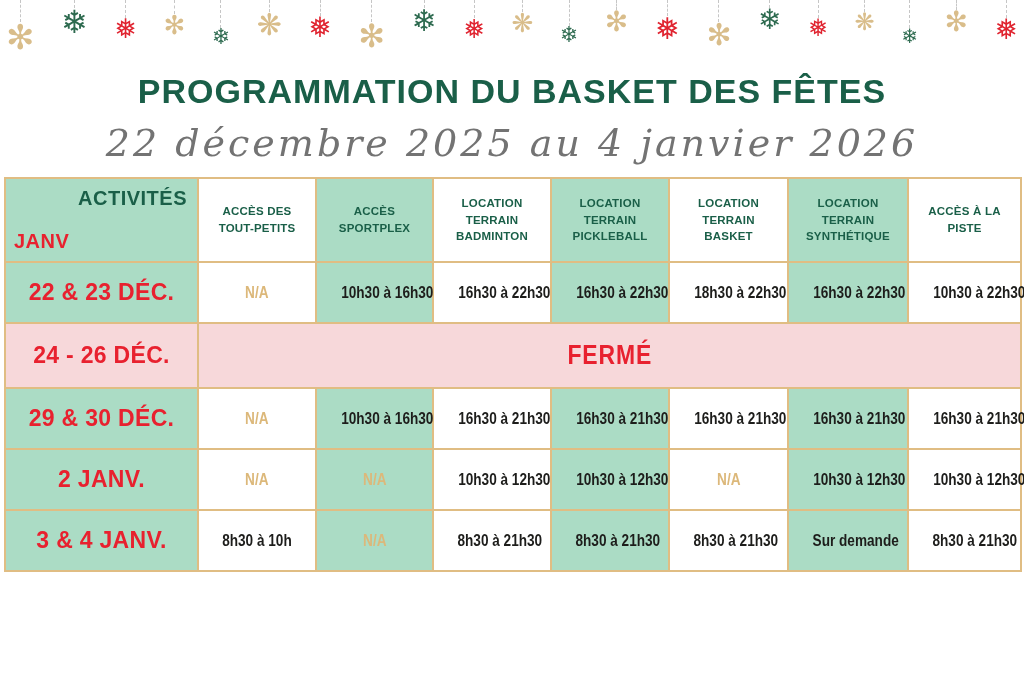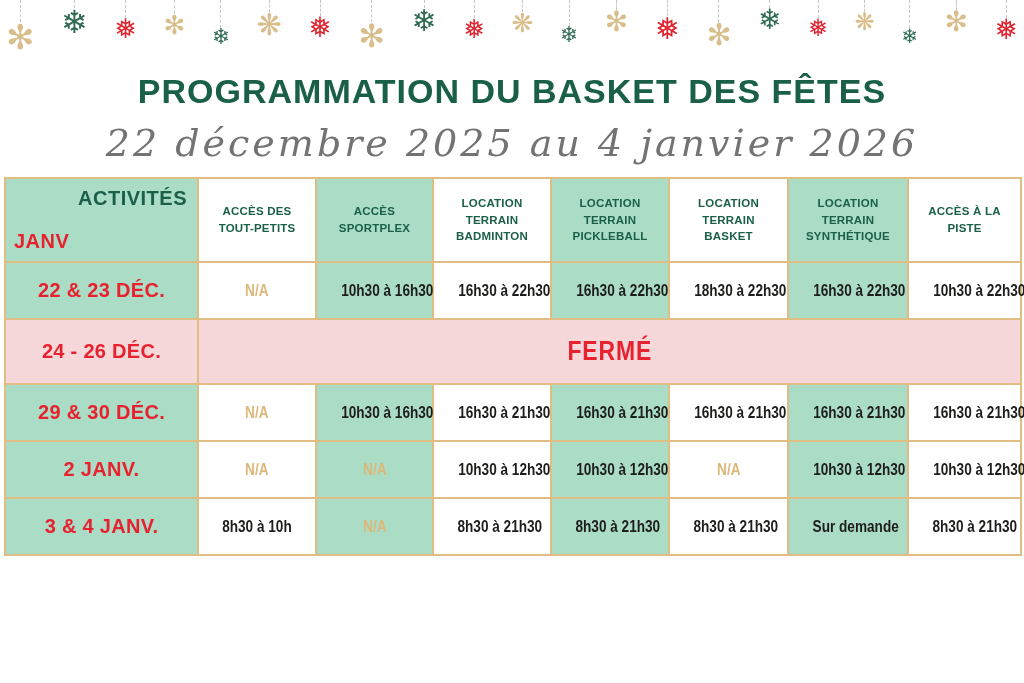--- a/index.html
+++ b/index.html
@@ -53,21 +53,21 @@
   th.corner{position:relative;}
   .corner-activities{
     position:absolute;top:8px;right:10px;
     font-size:20px;font-weight:bold;color:#1a5f48;letter-spacing:.5px;
   }
   .corner-dates{
     position:absolute;bottom:8px;left:8px;
     font-size:20px;font-weight:bold;color:#e8212f;letter-spacing:.5px;
   }
   td.datecell{
-    font-size:20px;font-weight:bold;color:#e8212f;letter-spacing:.3px;
+    font-size:23px;font-weight:bold;color:#e8212f;letter-spacing:.3px;
   }
   .v{
     display:inline-block;transform:scaleX(.85);transform-origin:center;
     font-size:16px;font-weight:600;color:#1d1d1b;white-space:nowrap;
   }
   .v.na{color:#dcb87a;}
   td.closedcell .v{
     font-size:27px;font-weight:700;color:#e8212f;letter-spacing:1px;
   }
 </style>

